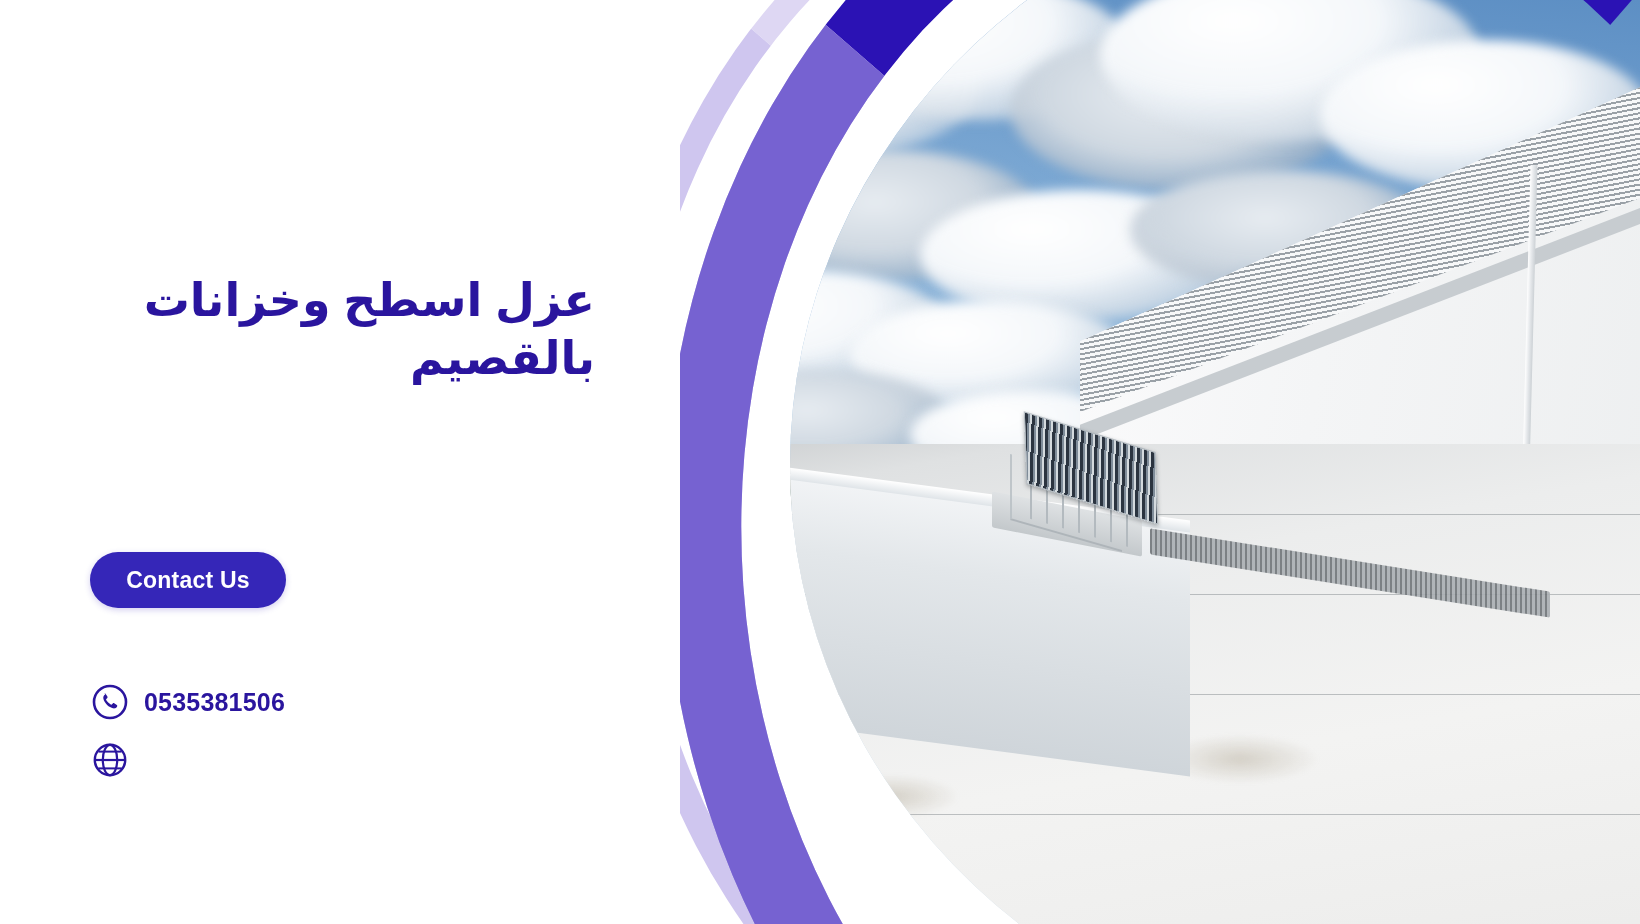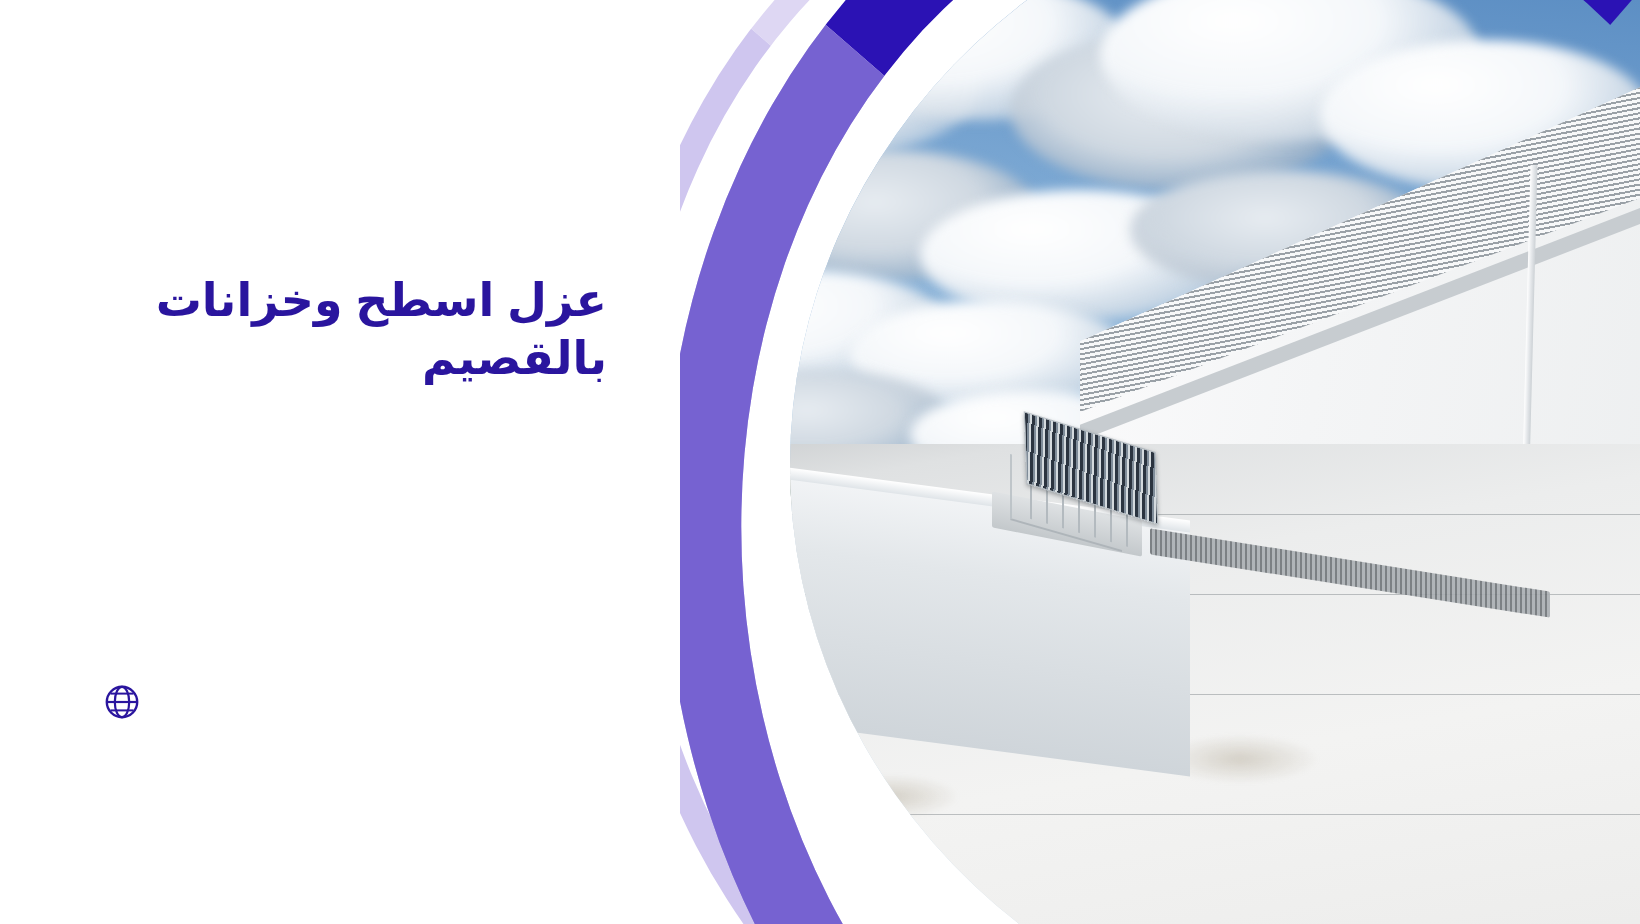--- a/index.html
+++ b/index.html
@@ -286,21 +286,20 @@
     pointer-events: none;
   }
 
   
   .content {
     position: absolute;
     left: 0;
     top: 0;
     width: 700px;
     height: 924px;
-    margin-left: 12px;
   }
 
   .headline {
     position: absolute;
     left: 90px;
     top: 272px;
     width: 505px;
     margin: 0;
     text-align: right;
     direction: rtl;
@@ -426,23 +425,33 @@
 
     <div class="swoosh-thin"></div>
     <div class="swoosh-main"></div>
     <div class="swoosh-tint"></div>
   </div>
 
   <div class="content">
 
     <h1 class="headline">عزل اسطح وخزانات بالقصيم</h1>
 
+    <button class="cta">Contact Us</button>
 
     <div class="contact-list">
 
+      <div class="contact-row">
+        <span class="contact-icon">
+          <svg viewBox="0 0 40 40" width="40" height="40" aria-hidden="true">
+            <circle cx="20" cy="20" r="16" fill="none" stroke="currentColor" stroke-width="2.6"></circle>
+            <path d="M15.4 12.6c-.9.3-1.7 1.1-2 2.1-.4 1.4.1 3.2 1.4 5.2 1.3 2.1 3.2 4 5.2 5.2 2 1.2 3.8 1.6 5.1 1.2 1-.3 1.8-1.1 2.1-2 .2-.5 0-1-.4-1.3l-2.6-1.7c-.4-.3-1-.2-1.4.1l-1.1 1c-.3.3-.7.3-1 .1-.8-.5-1.7-1.2-2.5-2-.8-.8-1.5-1.7-2-2.5-.2-.3-.2-.7.1-1l1-1.1c.3-.4.4-1 .1-1.4l-1.7-2.6c-.3-.4-.8-.6-1.3-.3z" fill="currentColor"></path>
+          </svg>
+        </span>
+        <span class="contact-text">0535381506</span>
+      </div>
 
       <div class="contact-row">
         <span class="contact-icon">
           <svg viewBox="0 0 40 40" width="40" height="40" aria-hidden="true">
             <circle cx="20" cy="20" r="15.2" fill="none" stroke="currentColor" stroke-width="2.4"></circle>
             <ellipse cx="20" cy="20" rx="7.2" ry="15.2" fill="none" stroke="currentColor" stroke-width="2.2"></ellipse>
             <line x1="5" y1="20" x2="35" y2="20" stroke="currentColor" stroke-width="2.2"></line>
             <path d="M8.4 11.6 H31.6" fill="none" stroke="currentColor" stroke-width="2"></path>
             <path d="M8.4 28.4 H31.6" fill="none" stroke="currentColor" stroke-width="2"></path>
           </svg>

